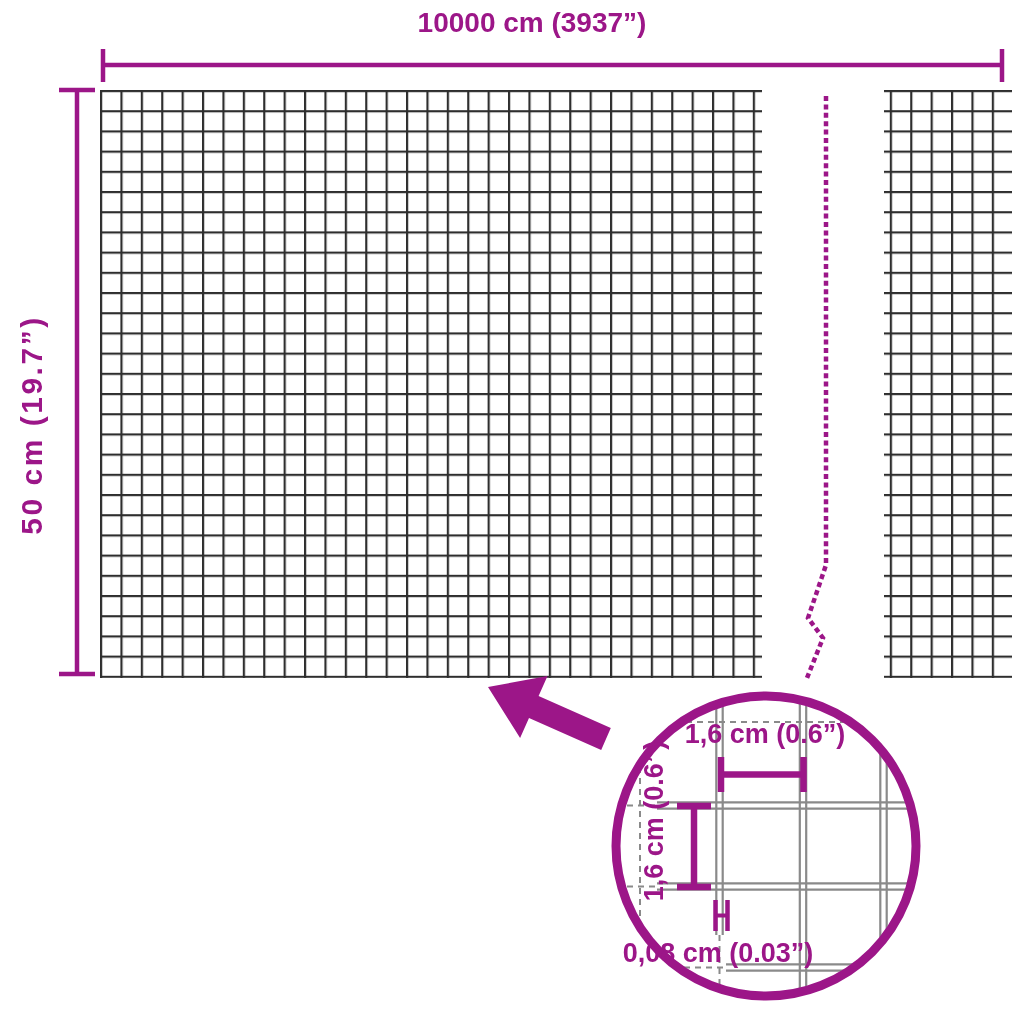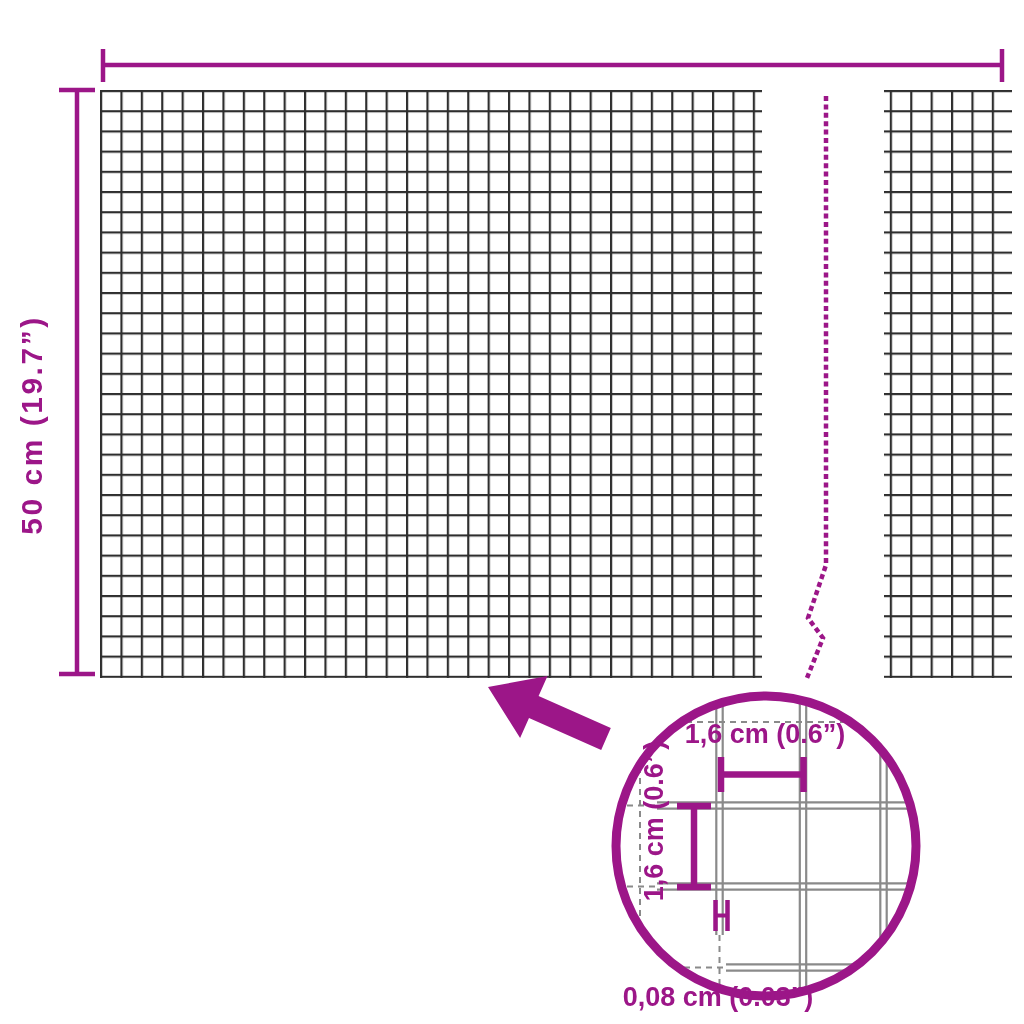--- a/index.html
+++ b/index.html
@@ -99,21 +99,22 @@
       <line x1="677" y1="887" x2="711" y2="887"></line>
     </g>
 
     <g class="accent-stroke">
       <line x1="715.5" y1="900" x2="715.5" y2="931" stroke-width="4.5"></line>
       <line x1="727.5" y1="900" x2="727.5" y2="931" stroke-width="4.5"></line>
       <line x1="715.5" y1="915.5" x2="727.5" y2="915.5" stroke-width="4"></line>
     </g>
   </svg>
 
+  <div class="dim-label" style="left:532px; top:23px; font-size:28px;">10000 cm (3937”)</div>
 
   <div class="dim-label vertical" style="left:32px; top:425px; font-size:30px; letter-spacing:2.5px;">50 cm (19.7”)</div>
 
   <div class="dim-label" style="left:765px; top:734px; font-size:27px;">1,6 cm (0.6”)</div>
 
   <div class="dim-label vertical" style="left:654px; top:821px; font-size:27px;">1,6 cm (0.6”)</div>
 
-  <div class="dim-label" style="left:718px; top:953px; font-size:27px;margin-top:44px;">0,08 cm (0.03”)</div>
+  <div class="dim-label" style="left:718px; top:953px; font-size:27px;">0,08 cm (0.03”)</div>
 </div>
 
 </body></html>

